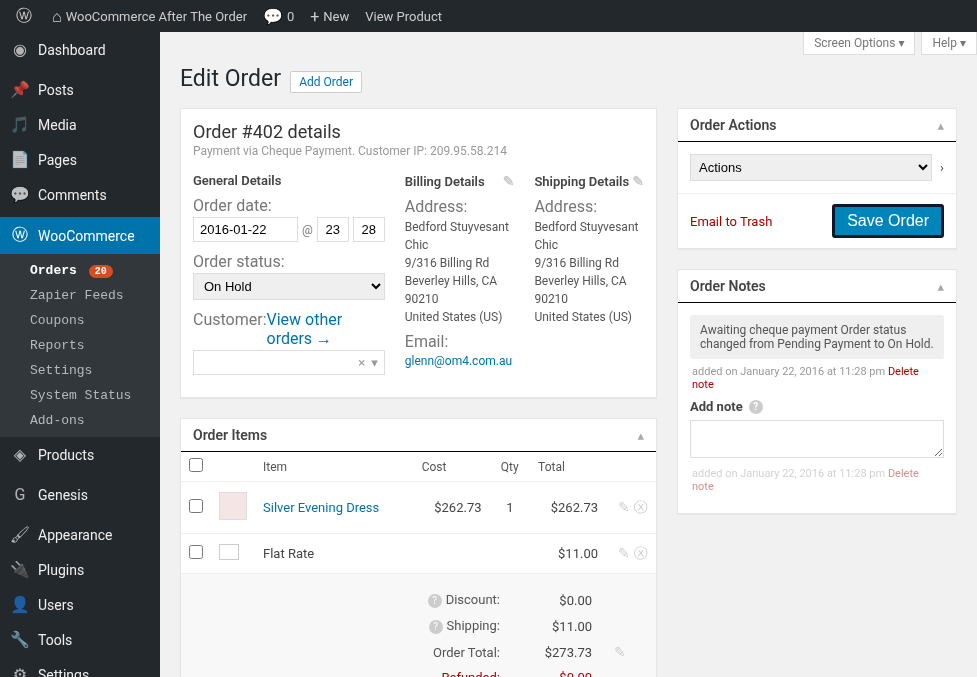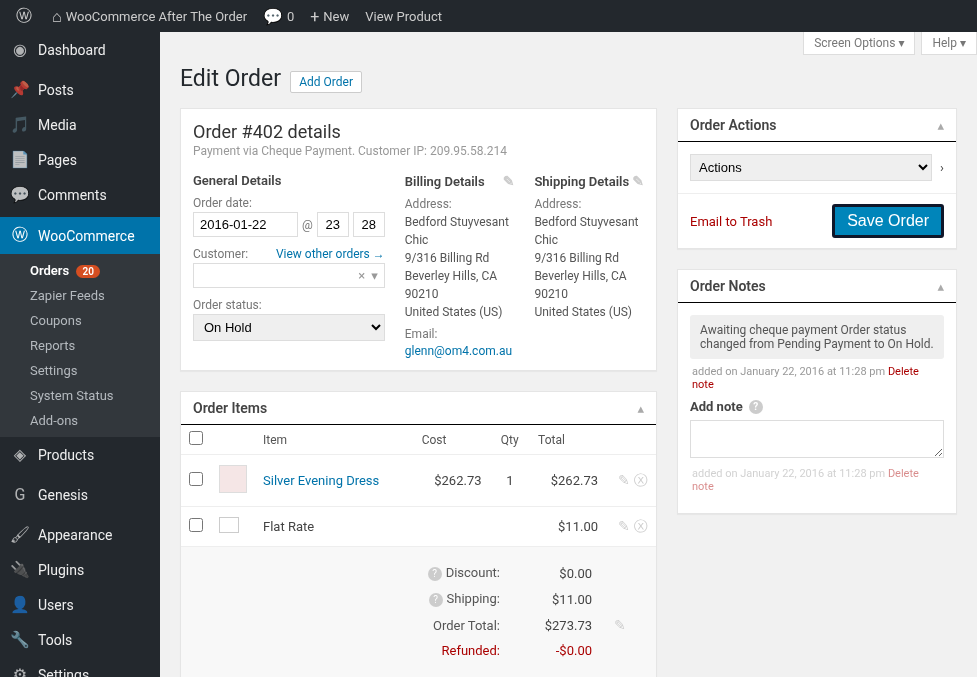--- a/index.html
+++ b/index.html
@@ -10,21 +10,21 @@
 .adminbar .ab-item { display: flex; align-items: center; padding: 0 8px; color: #ccc; cursor: pointer; height: 32px; }
 .adminbar .ab-icon { font-size: 16px; margin-right: 4px; }
 
 .wrap-all { display: flex; min-height: 645px; }
 .sidebar { width: 160px; background: #23282d; color: #eee; font-size: 14px; }
 .sidebar .menu-item { display: flex; align-items: center; padding: 8px 10px; cursor: pointer; color: #eee; }
 .sidebar .menu-item.current { background: #0073aa; color: #fff; font-weight: 400; }
 .sidebar .menu-icon { width: 20px; display: inline-flex; justify-content: center; font-size: 16px; margin-right: 8px; opacity: 0.7; }
 .sidebar .menu-item.current .menu-icon { opacity: 1; }
 .sidebar .submenu { background: #32373c; padding: 4px 0; }
-.sidebar .submenu .sub-item { padding: 5px 10px 5px 30px; font-size: 13px; color: #b4b9be; cursor: pointer; }
+.sidebar .submenu .sub-item { padding: 5px 10px 5px 30px; font-size: 13px; color: #b4b9be; cursor: pointer; font-family: Liberation Mono, monospace; }
 .sidebar .submenu .sub-item.active { color: #fff; font-weight: 600; }
 .sidebar .count-badge { background: #d54e21; color: #fff; border-radius: 9px; font-size: 10px; padding: 1px 6px; margin-left: 4px; }
 .sidebar .separator { height: 5px; }
 
 .main { flex: 1; padding: 10px 20px 40px 20px; background: #f1f1f1; min-width: 0; }
 .screen-meta { display: flex; justify-content: flex-end; gap: 6px; margin: -10px -20px 10px 0; }
 .screen-meta .tab { background: #fff; border: 1px solid #ddd; border-top: none; padding: 4px 10px; font-size: 12px; color: #777; cursor: pointer; }
 
 h1.page-title { font-size: 23px; font-weight: 400; color: #23282d; display: inline-block; }
 .add-order-btn { display: inline-block; border: 1px solid #ccc; border-radius: 2px; padding: 3px 8px; font-size: 12px; color: #0073aa; background: #fff; margin-left: 6px; cursor: pointer; }
@@ -39,21 +39,21 @@
 .toggle-indicator { color: #aaa; cursor: pointer; }
 .postbox-inside { padding: 12px; }
 
 .order-title { font-size: 18px; font-weight: 400; color: #333; }
 .order-subtitle { font-size: 12px; color: #999; margin-top: 2px; }
 
 .details-grid { display: flex; gap: 20px; margin-top: 15px; }
 .details-col { flex: 1; }
 .details-col h4 { font-size: 13px; font-weight: 600; margin-bottom: 8px; display: flex; justify-content: space-between; align-items: center;}
 .details-col .pencil { color: #ccc; cursor: pointer; font-size: 14px; }
-.details-col label { font-size: 12px; color: #777; display: block; margin-bottom: 2px; }
+.details-col label { font-size: 16px; color: #777; display: block; margin-bottom: 2px; }
 .details-col .field-row { margin-bottom: 10px; }
 .details-col input[type=text], .details-col select { width: 100%; padding: 4px 6px; border: 1px solid #ddd; font-size: 13px; }
 .date-inputs { display: flex; gap: 4px; align-items: center; }
 .date-inputs input.date-main { width: 105px; }
 .date-inputs input.date-hm { width: 32px; text-align: center; }
 .date-inputs span.at { font-size: 12px; color: #777;}
 .select2 { display:flex; background: #fff; border:1px solid #ddd; padding:4px 6px; font-size:13px; justify-content:flex-end; align-items:center;}
 .select2 .x { color:#999; margin-right:6px; cursor:pointer;}
 .select2 .arrow { color:#999; cursor:pointer;}
 .addr-line { font-size: 12px; color: #555; line-height: 1.5; }
@@ -213,32 +213,32 @@
                 <div class="field-row">
                   <label>Order date:</label>
                   <div class="date-inputs">
                     <input type="text" class="date-main" value="2016-01-22" style="">
                     <span class="at">@</span>
                     <input type="text" class="date-hm" value="23" style="">
                     <input type="text" class="date-hm" value="28" style="">
                   </div>
                 </div>
                 <div class="field-row">
+                  <label>Order status:</label>
+                  <select><option>On Hold</option></select>
+                </div>
+                <div class="field-row">
                   <label style="display:flex;justify-content:space-between;">
                       <span>Customer:</span>
                       <a href="#">View other orders →</a>
                     </label>
                   <div class="select2">
                       <span class="x">×</span>
                       <span class="arrow">▾</span>
                     </div>
-                </div>
-                <div class="field-row">
-                  <label>Order status:</label>
-                  <select><option>On Hold</option></select>
                 </div>
               </div>
               <div class="details-col">
                 <h4>
                     <span>Billing Details</span>
                     <span class="pencil">✎</span>
                   </h4>
                 <label>Address:</label>
                 <div class="addr-line">Bedford Stuyvesant</div>
                 <div class="addr-line">Chic</div>

